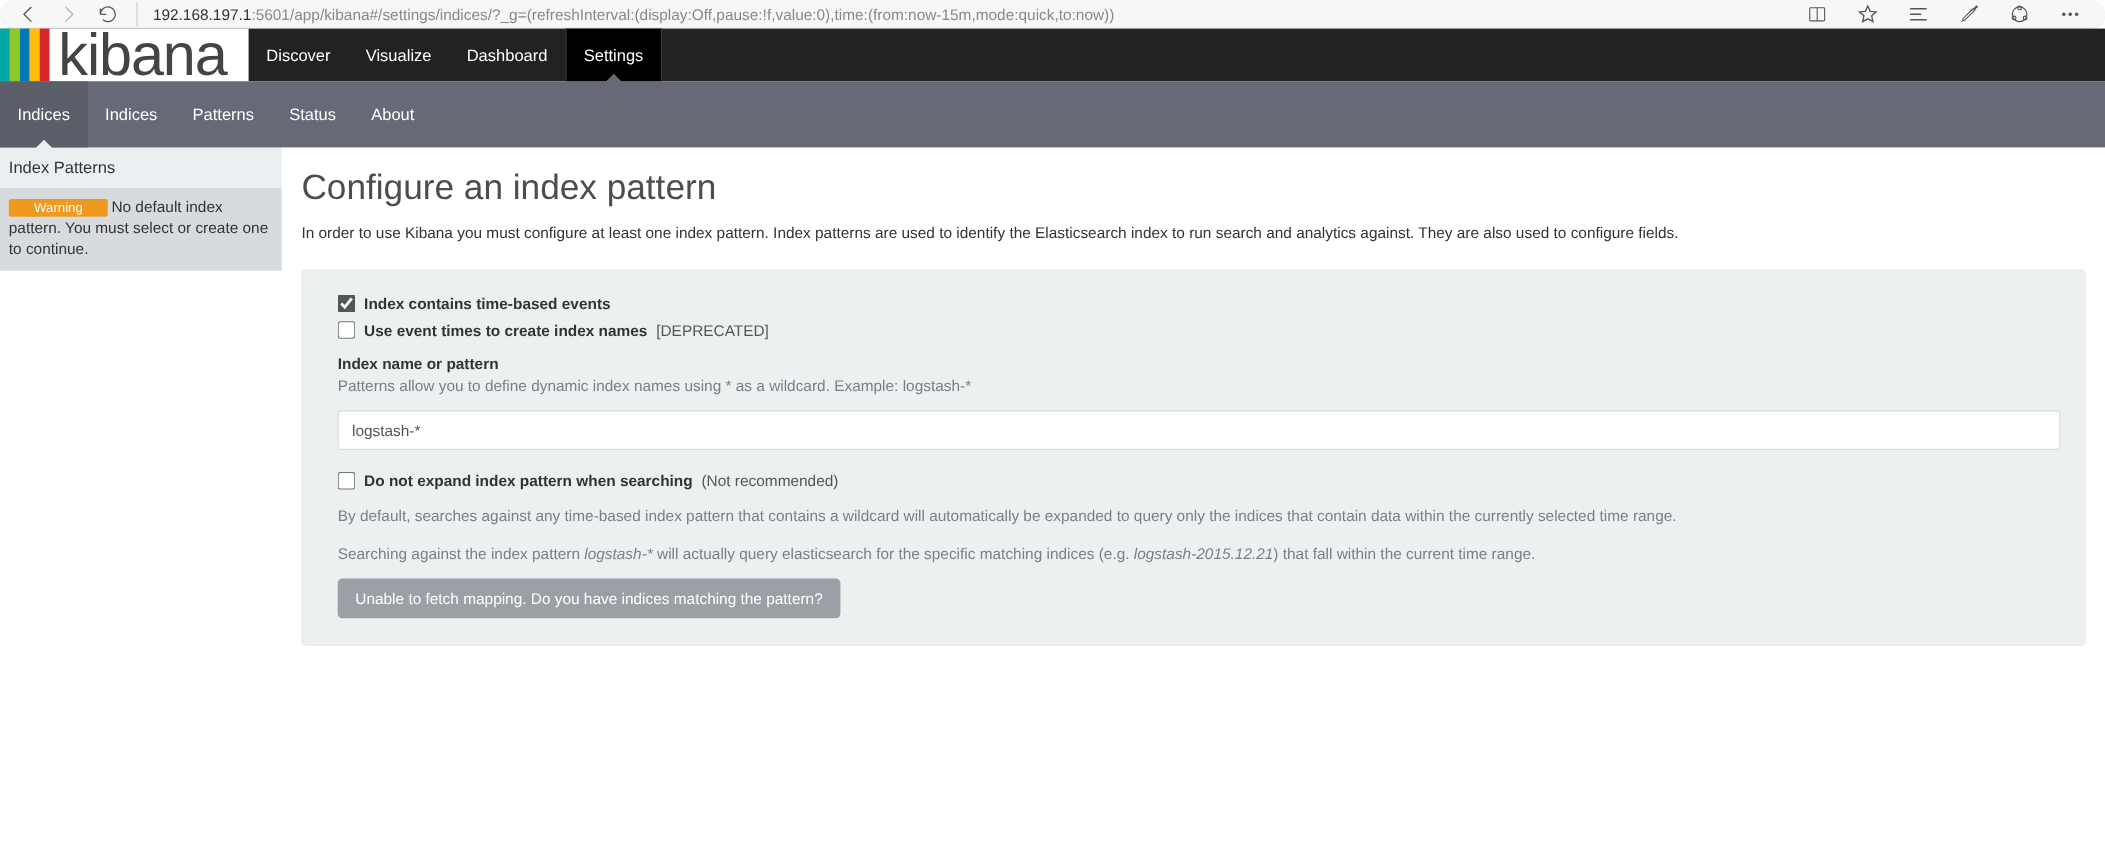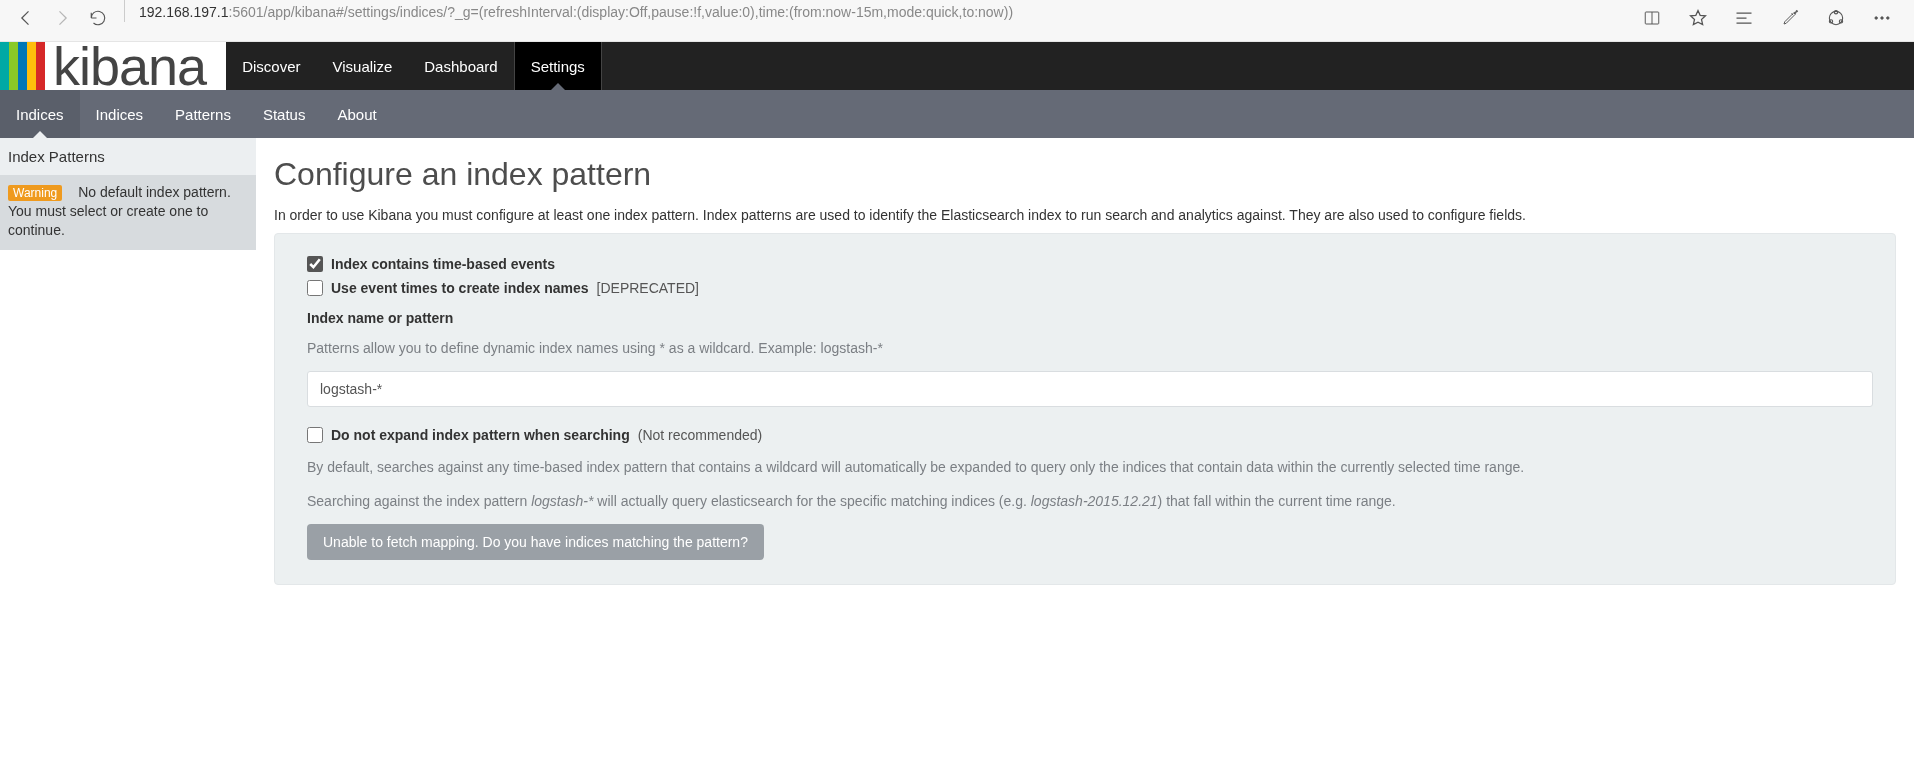--- a/index.html
+++ b/index.html
@@ -7,25 +7,26 @@
     font-family: "Segoe UI", "Helvetica Neue", Arial, sans-serif;
     font-size: 14px;
     color: #333;
     background: #fff;
     width: 1914px;
   }
 
   
   .browser-chrome {
     display: flex;
-    align-items: flex-start;
-    height: 42px;
+    align-items: center;
+    height: 26px;
     padding: 0 8px;
     background: #f7f7f7;
     border-bottom: 1px solid #e5e5e5;
+    border-radius: 15px;
   }
   .chrome-btn {
     width: 36px;
     height: 36px;
     display: flex;
     align-items: center;
     justify-content: center;
     color: #555;
     cursor: pointer;
   }
@@ -87,21 +88,21 @@
   .topnav-item.active {
     background: #000;
     border-left: 1px solid #444;
     border-right: 1px solid #444;
   }
 
   
   .subnav {
     display: flex;
     align-items: stretch;
-    height: 48px;
+    height: 60px;
     background: #656a76;
     position: relative;
   }
   .subnav-item {
     color: #fff;
     font-size: 15px;
     padding: 0 16px;
     display: flex;
     align-items: center;
     cursor: pointer;
@@ -151,39 +152,39 @@
     background: #d7dbde;
     padding: 8px 8px 10px 8px;
     font-size: 14px;
     color: #333;
     line-height: 1.35;
   }
   .badge-warning {
     background: #ef9a1e;
     color: #fff;
     font-size: 12px;
-    padding: 1px 5px;
+    padding: 1px 23px;
     border-radius: 2px;
-    margin-right: 16px;
+    margin-right: 3px;
   }
 
   .main {
     flex: 1;
     padding: 18px 18px 28px 18px;
   }
   .main h1 {
     font-size: 32px;
     font-weight: 400;
     color: #4d4d4d;
     margin-bottom: 14px;
   }
   .lead {
     font-size: 14px;
     color: #333;
-    margin-bottom: 10px;
+    margin-bottom: 26px;
   }
 
   .form-panel {
     background: #ecf0f1;
     border: 1px solid #e3e7e9;
     border-radius: 4px;
     padding: 22px 22px 24px 32px;
   }
   .form-row { margin-bottom: 20px; }
   .checkbox-row {
@@ -199,21 +200,21 @@
     width:16px;height:16px;
     accent-color:#555;
   }
   .checkbox-label { font-weight: 700; }
   .checkbox-suffix { font-weight: 400; color: #555; }
 
   .field-label {
     font-weight: 700;
     font-size: 14px;
     color: #333;
-    margin-bottom: 12px;
+    margin-bottom: 2px;
   }
   .field-help {
     font-size: 14px;
     color: #7b7f84;
     margin-bottom: 12px;
     line-height: 1.5;
   }
   .field-help em, .help-para em { font-style: italic; }
   .text-input {
     width: 100%;

